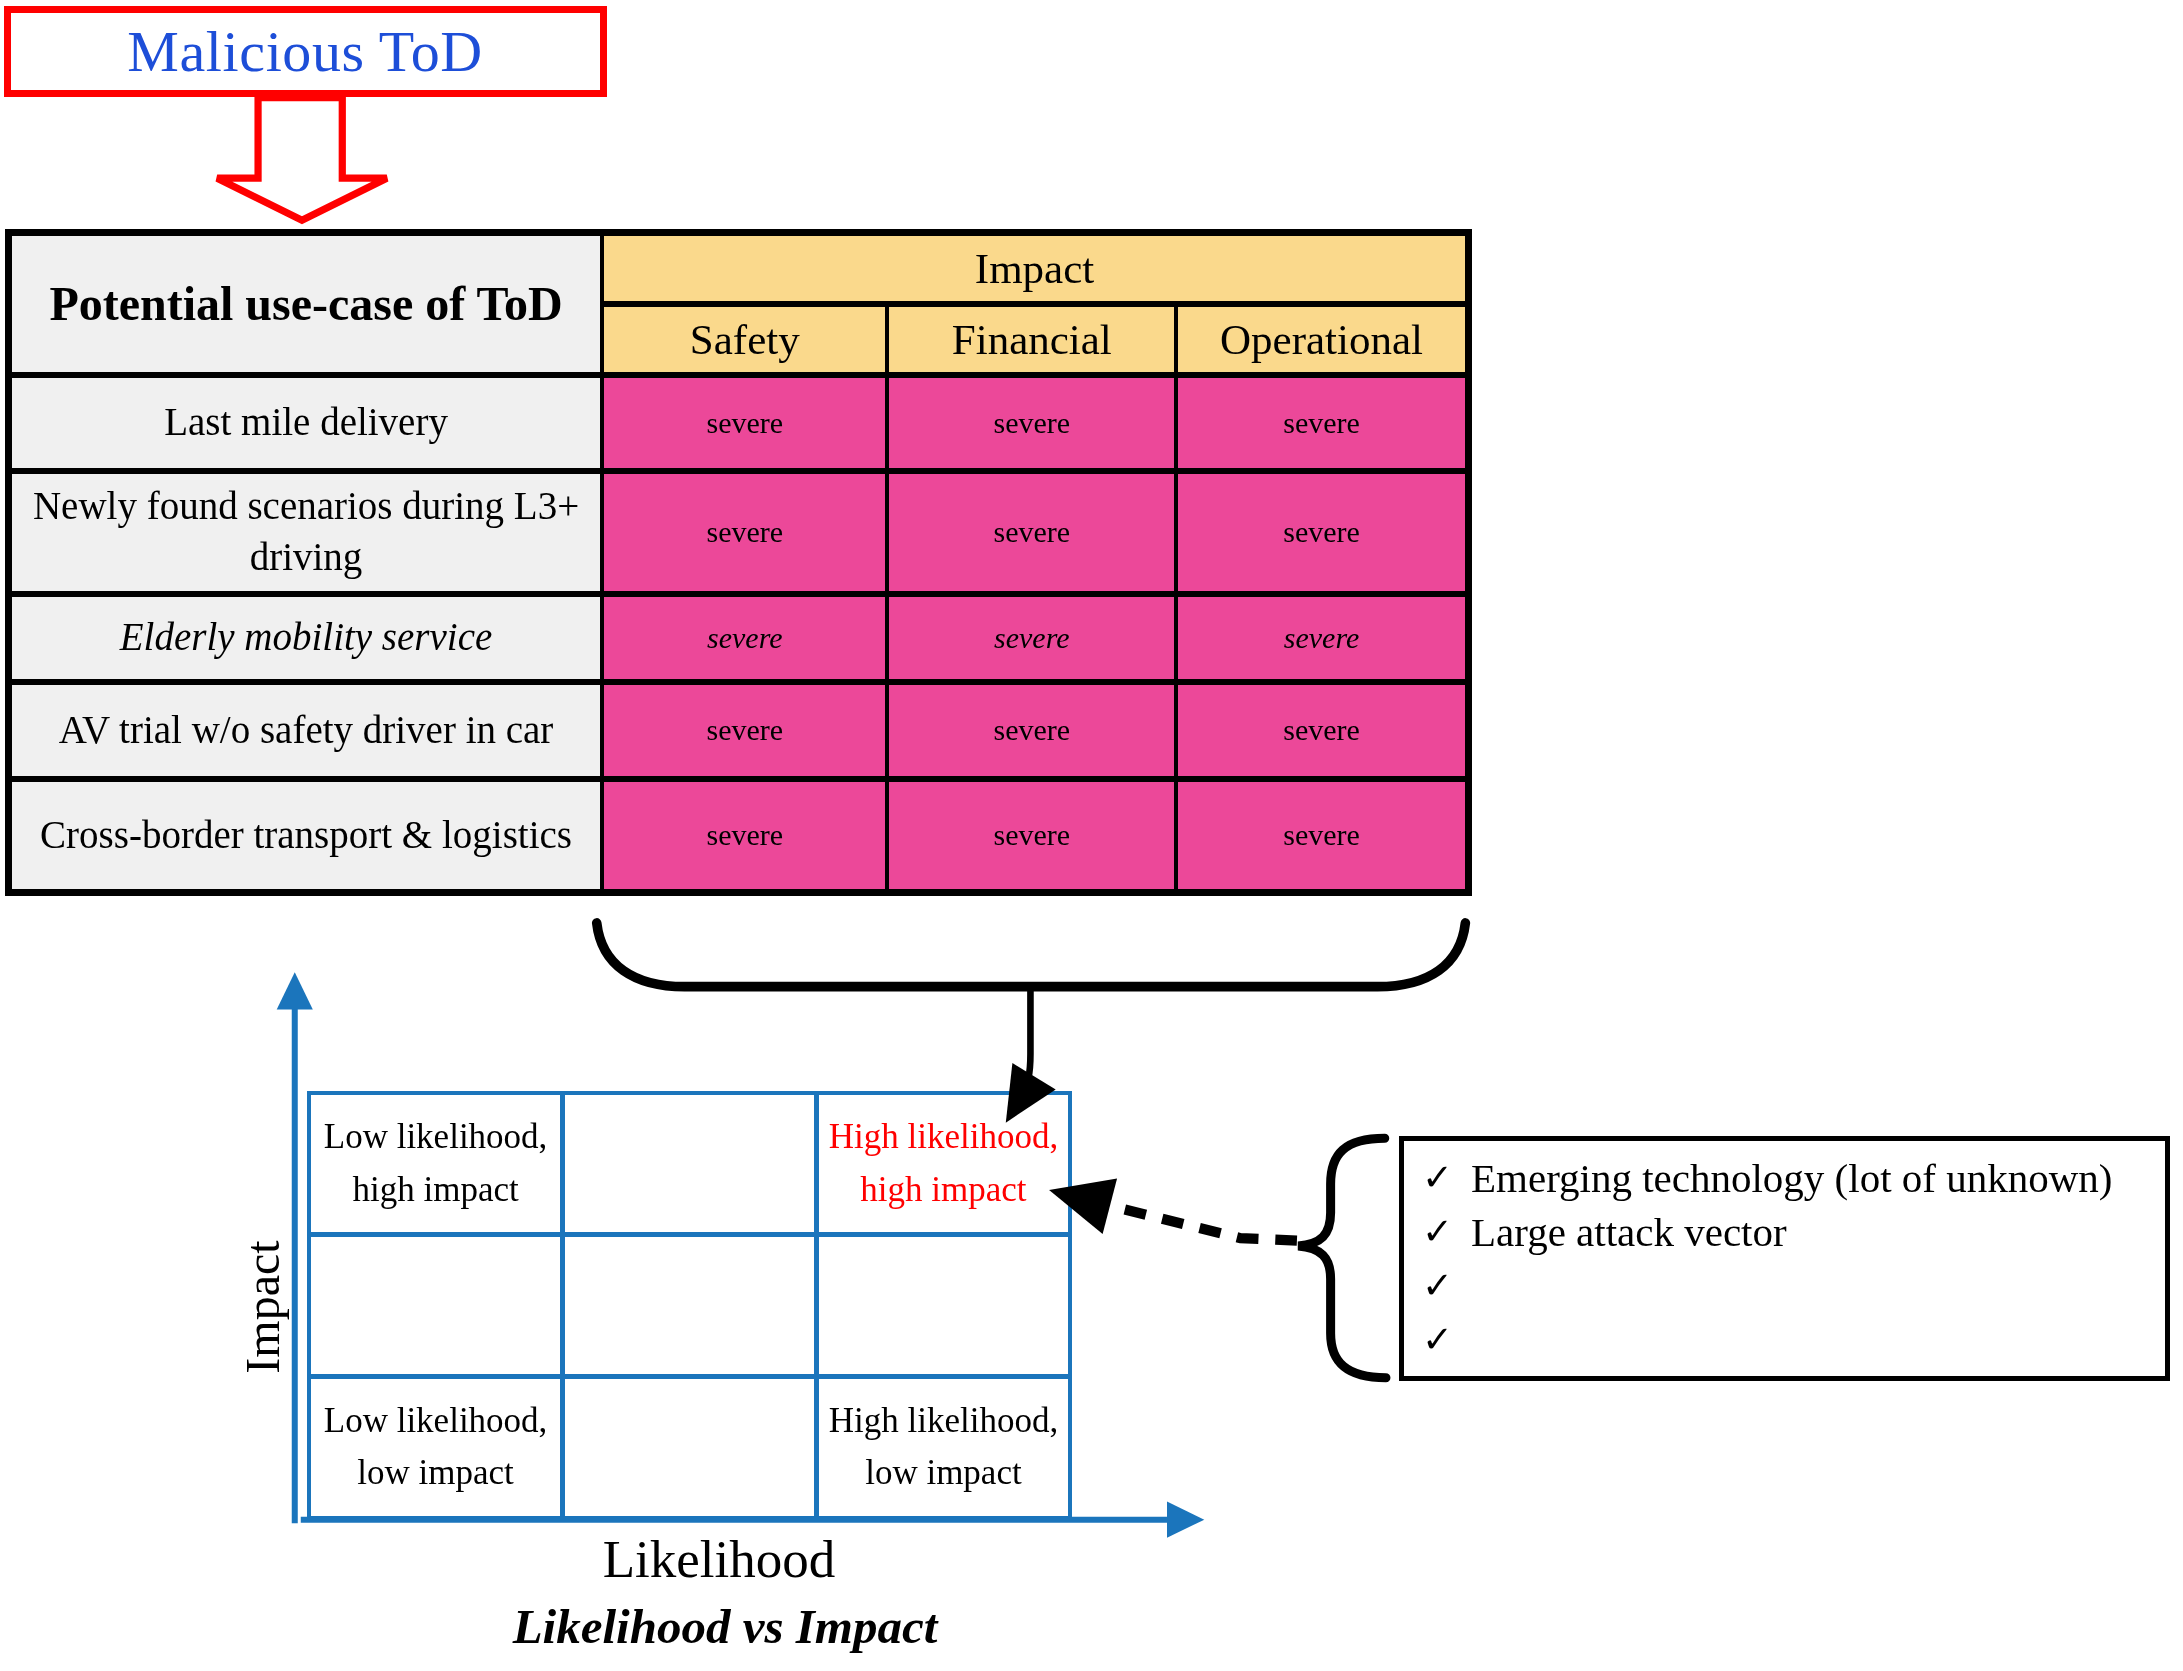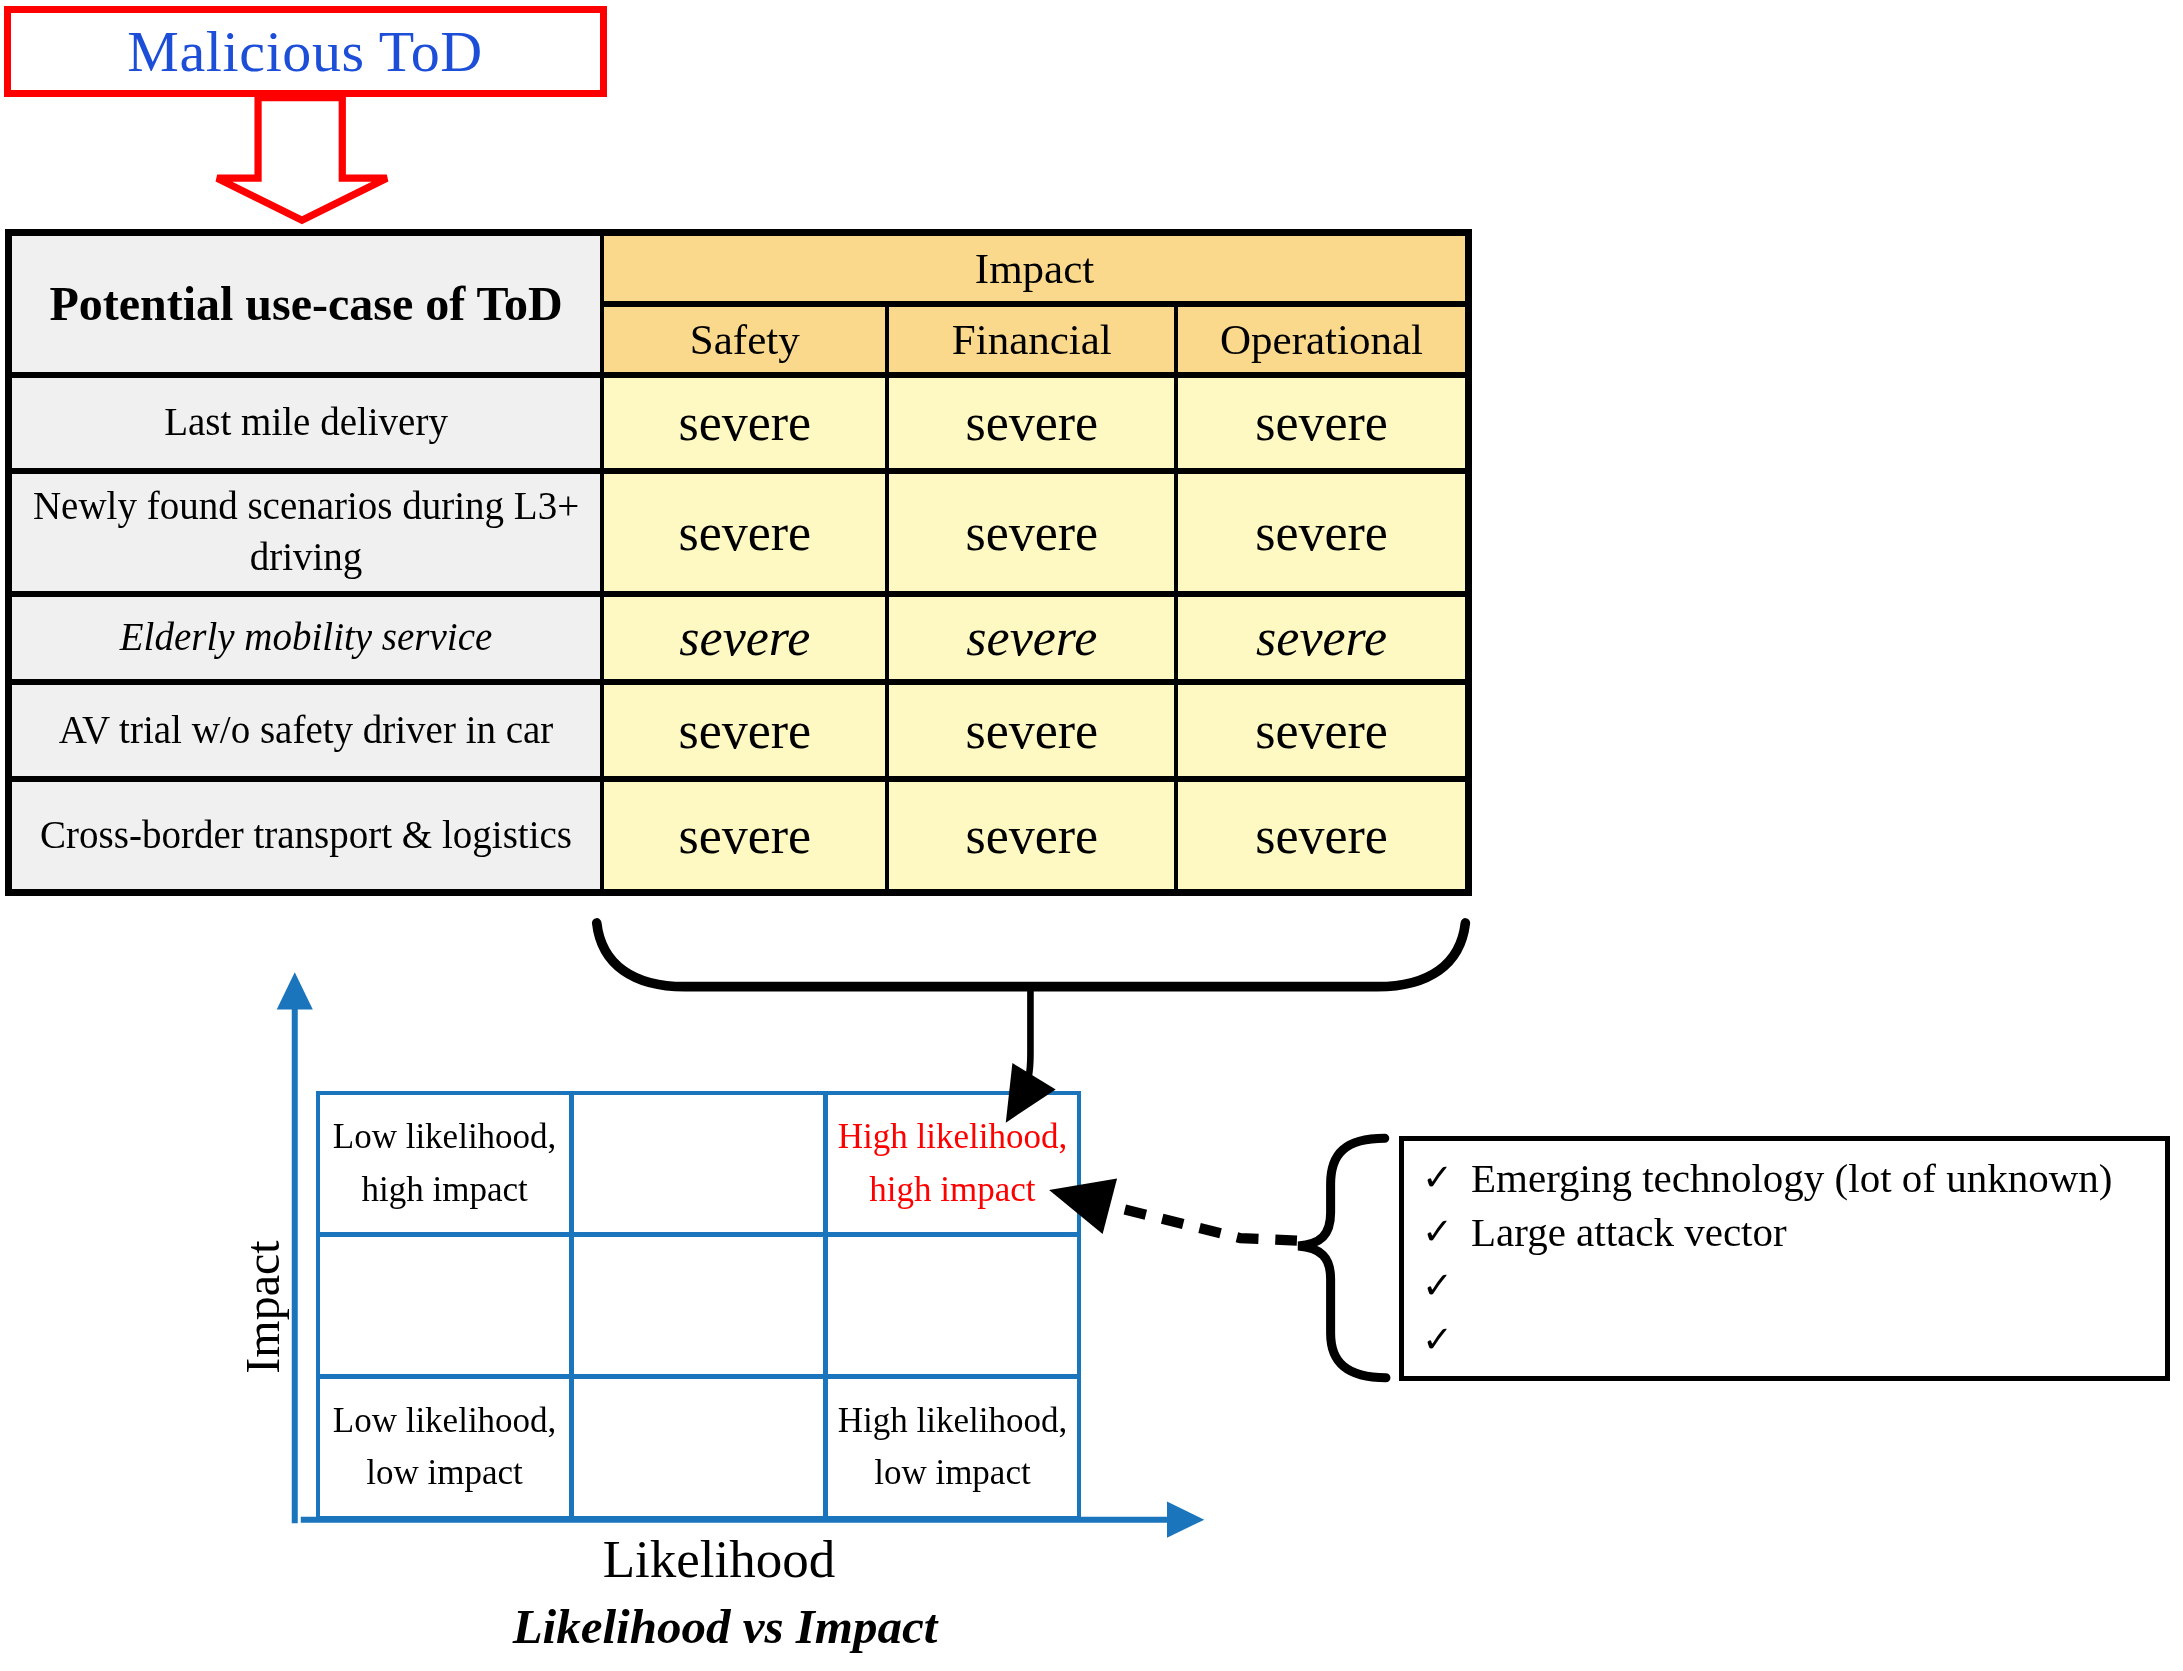--- a/index.html
+++ b/index.html
@@ -33,28 +33,28 @@
   }
   .impact-table td{
     border:4.8px solid #000;border-top-width:6px;border-bottom-width:6px;
     text-align:center;vertical-align:middle;padding:0 4.8px;box-sizing:border-box;
   }
   .impact-table .corner{
     background:#F0F0F0;font-weight:bold;font-size:48px;padding:0 6px;
   }
   .impact-table .hd{background:#FAD98C;font-size:43px;}
   .impact-table .rowlabel{background:#F0F0F0;font-size:39px;line-height:1.3;}
-  .impact-table .sev{background:#fef9c3;font-size:52px;}
+  .impact-table .sev{background:#ec4899;font-size:30px;}
   col.c0{width:594px;} col.c1{width:285px;} col.c2{width:289px;} col.c3{width:292px;}
   tr.h1{height:71px;} tr.h2{height:71px;}
   tr.r0{height:96px;} tr.r1{height:123px;} tr.r2{height:88px;font-style:italic;}
   tr.r3{height:97px;} tr.r4{height:114px;}
   
   .matrix{
-    position:absolute;left:316px;top:1091px;
+    position:absolute;left:307px;top:1091px;
     width:757px;height:421px;
     display:grid;grid-template-columns:repeat(3,1fr);grid-template-rows:repeat(3,1fr);
     gap:4.8px;background:#1B75BC;border:4.8px solid #1B75BC;
   }
   .mcell{
     background:#ffffff;display:flex;flex-direction:column;
     align-items:center;justify-content:center;
     font-size:35px;line-height:1.5;text-align:center;
   }
   .mcell.red{color:#FF0000;}

